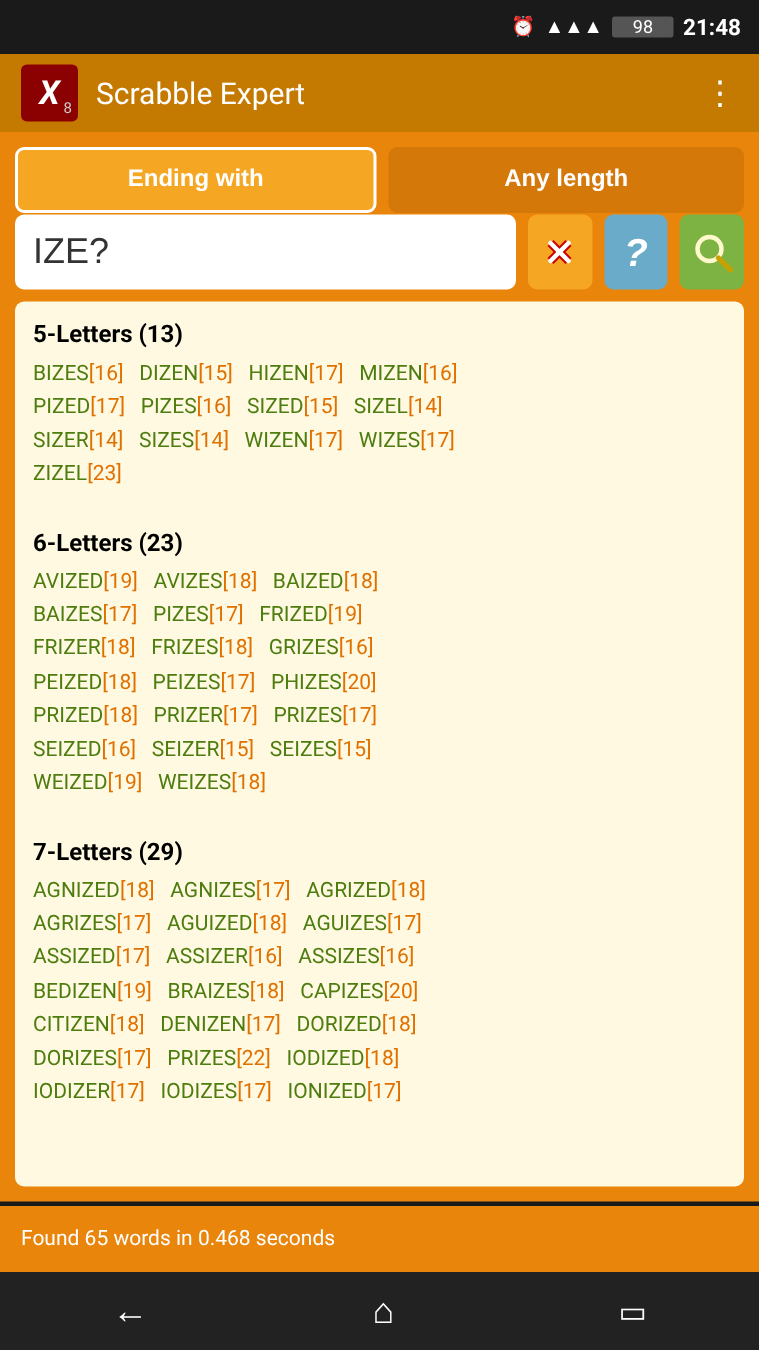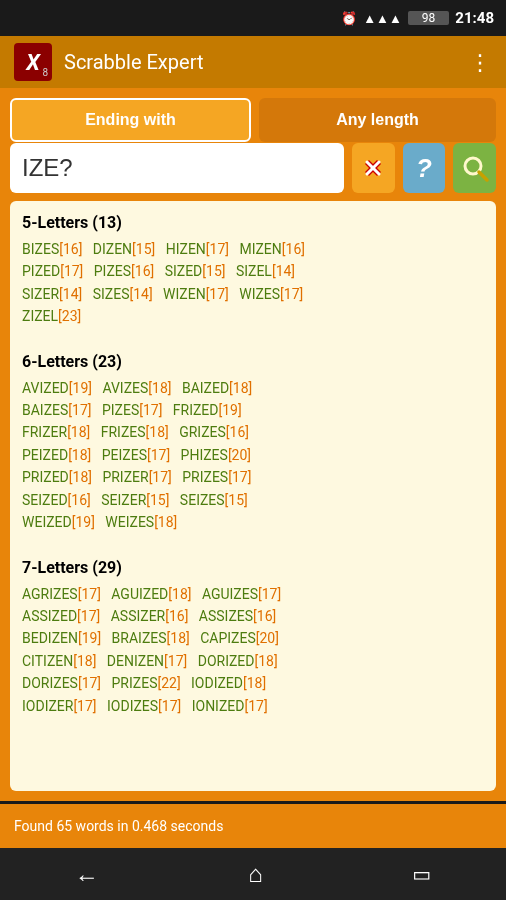--- a/index.html
+++ b/index.html
@@ -348,20 +348,25 @@
         <span class="word-text">WEIZED</span><span class="word-pts">[19]</span>
         &nbsp;&nbsp;<span class="word-text">WEIZES</span><span class="word-pts">[18]</span>
       </div>
     </div>
 
     <br>
 
     <div>
       <div class="section-header">7-Letters (29)</div>
       <div class="word-line">
+        <span class="word-text">AGNIZED</span><span class="word-pts">[18]</span>
+        &nbsp;&nbsp;<span class="word-text">AGNIZES</span><span class="word-pts">[17]</span>
+        &nbsp;&nbsp;<span class="word-text">AGRIZED</span><span class="word-pts">[18]</span>
+      </div>
+      <div class="word-line">
         <span class="word-text">AGRIZES</span><span class="word-pts">[17]</span>
         &nbsp;&nbsp;<span class="word-text">AGUIZED</span><span class="word-pts">[18]</span>
         &nbsp;&nbsp;<span class="word-text">AGUIZES</span><span class="word-pts">[17]</span>
       </div>
       <div class="word-line">
         <span class="word-text">ASSIZED</span><span class="word-pts">[17]</span>
         &nbsp;&nbsp;<span class="word-text">ASSIZER</span><span class="word-pts">[16]</span>
         &nbsp;&nbsp;<span class="word-text">ASSIZES</span><span class="word-pts">[16]</span>
       </div>
       <div class="word-line">

